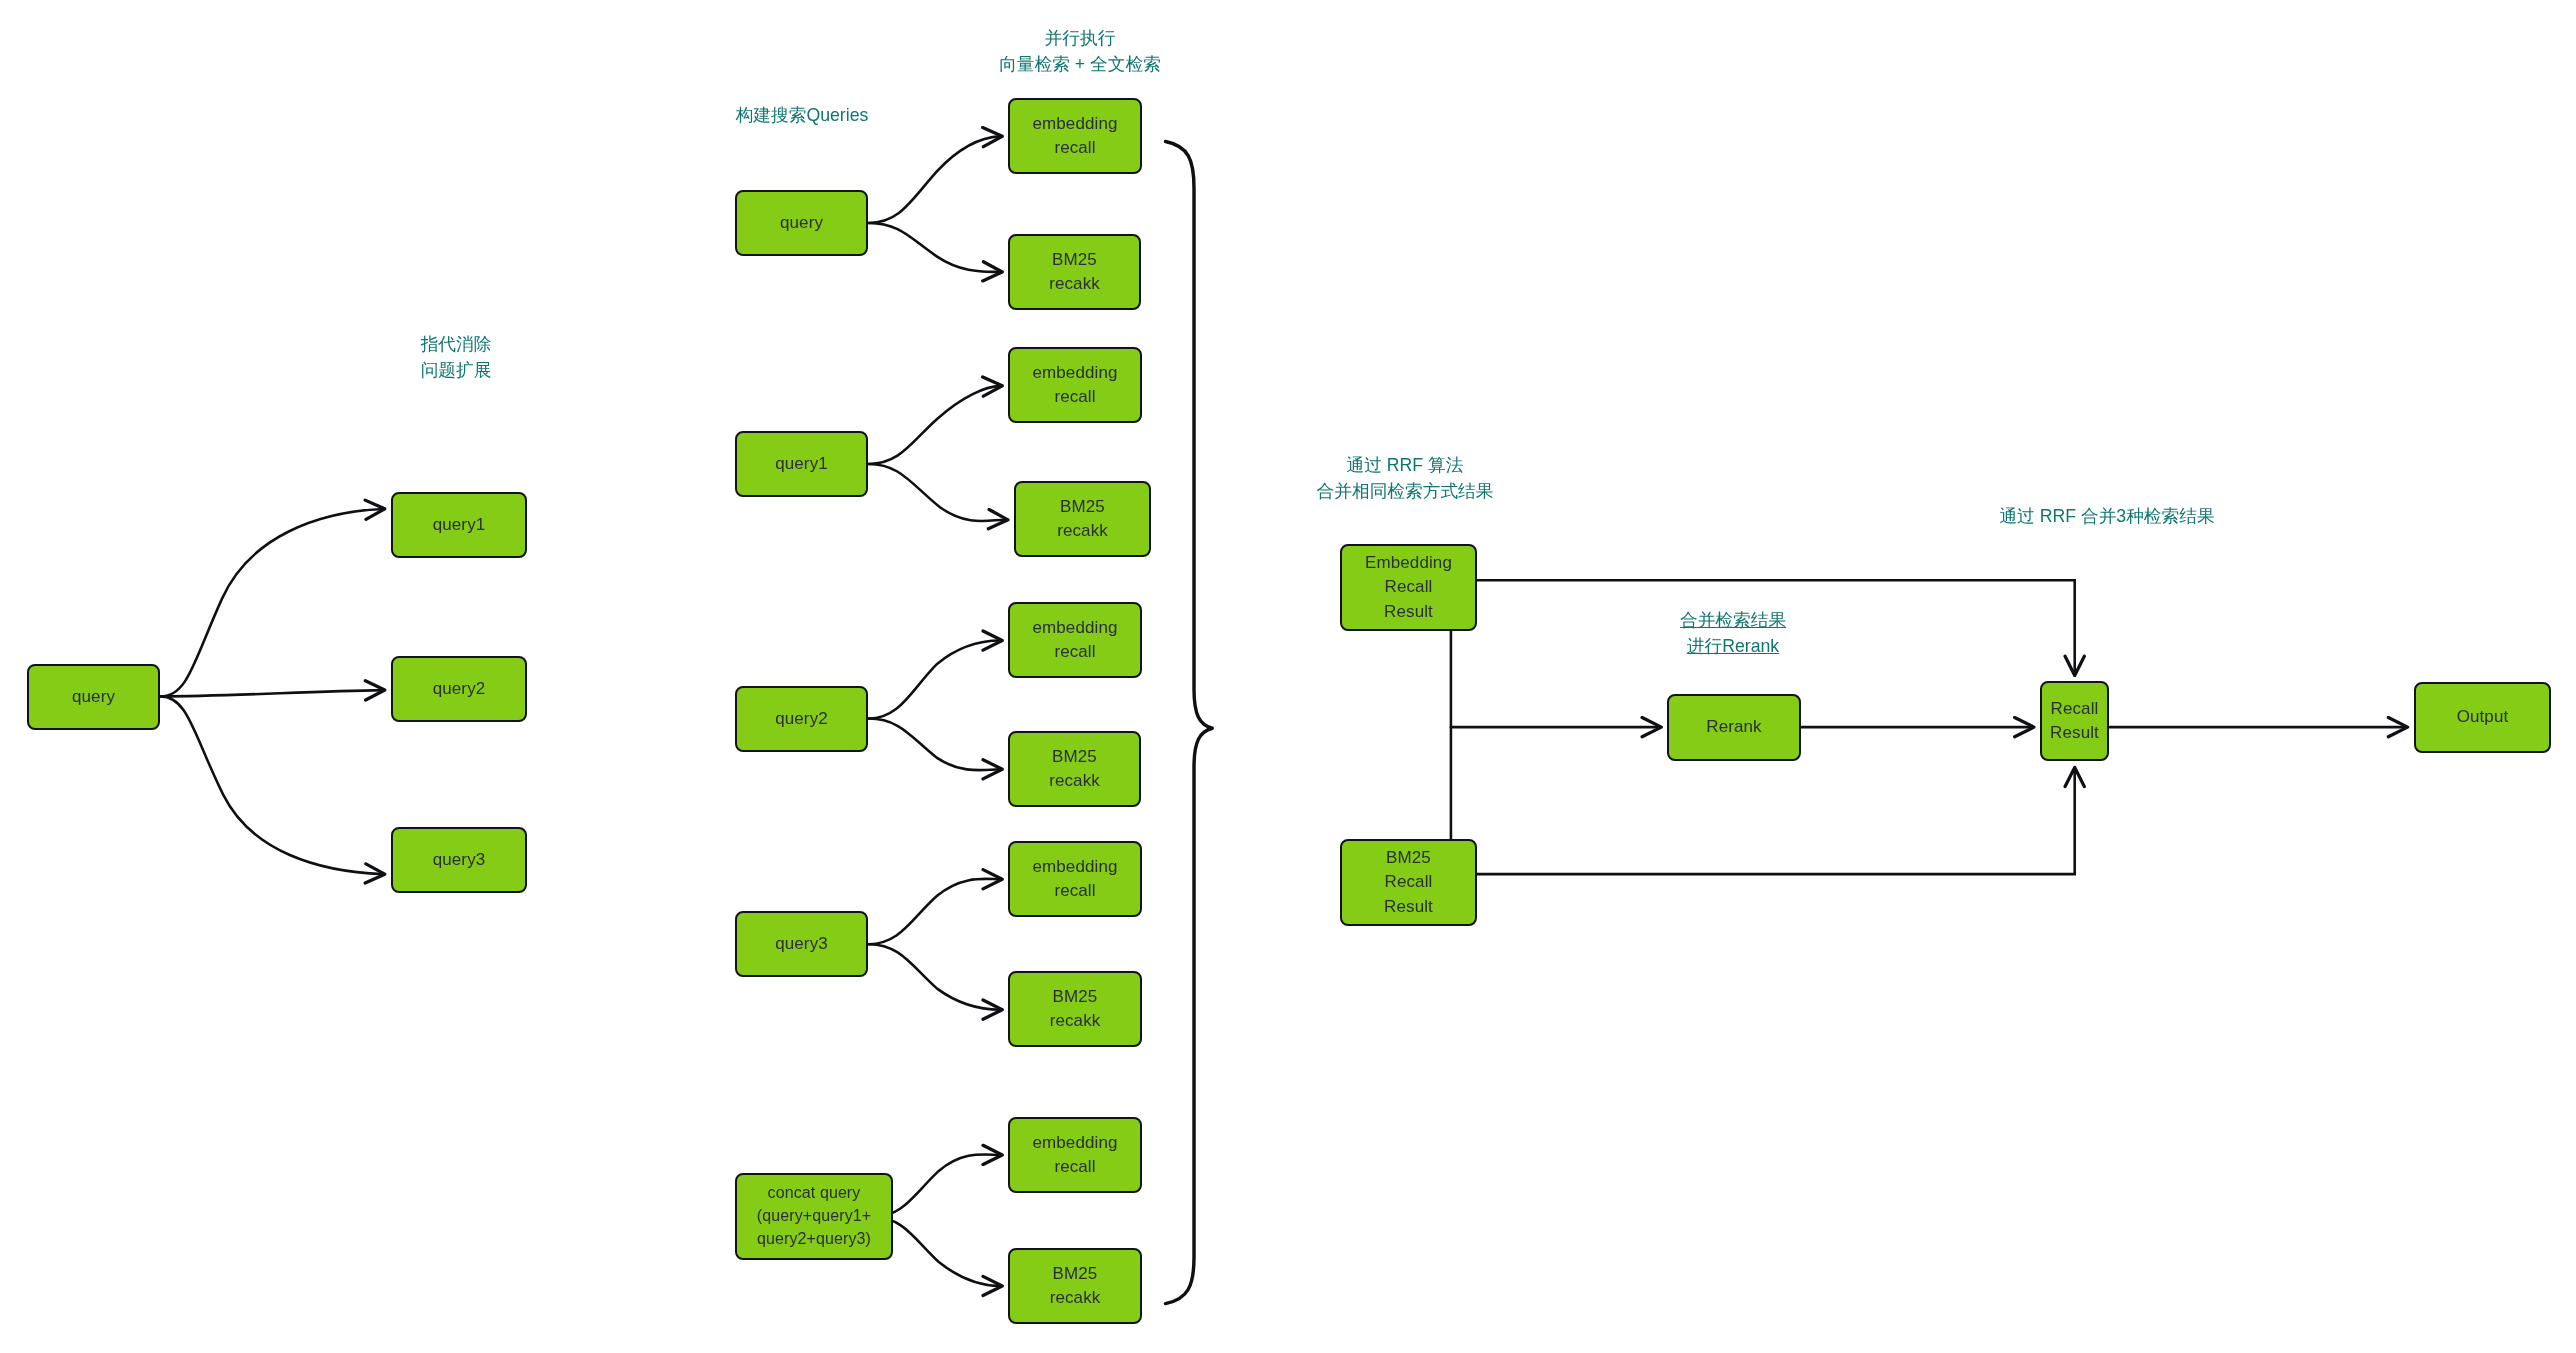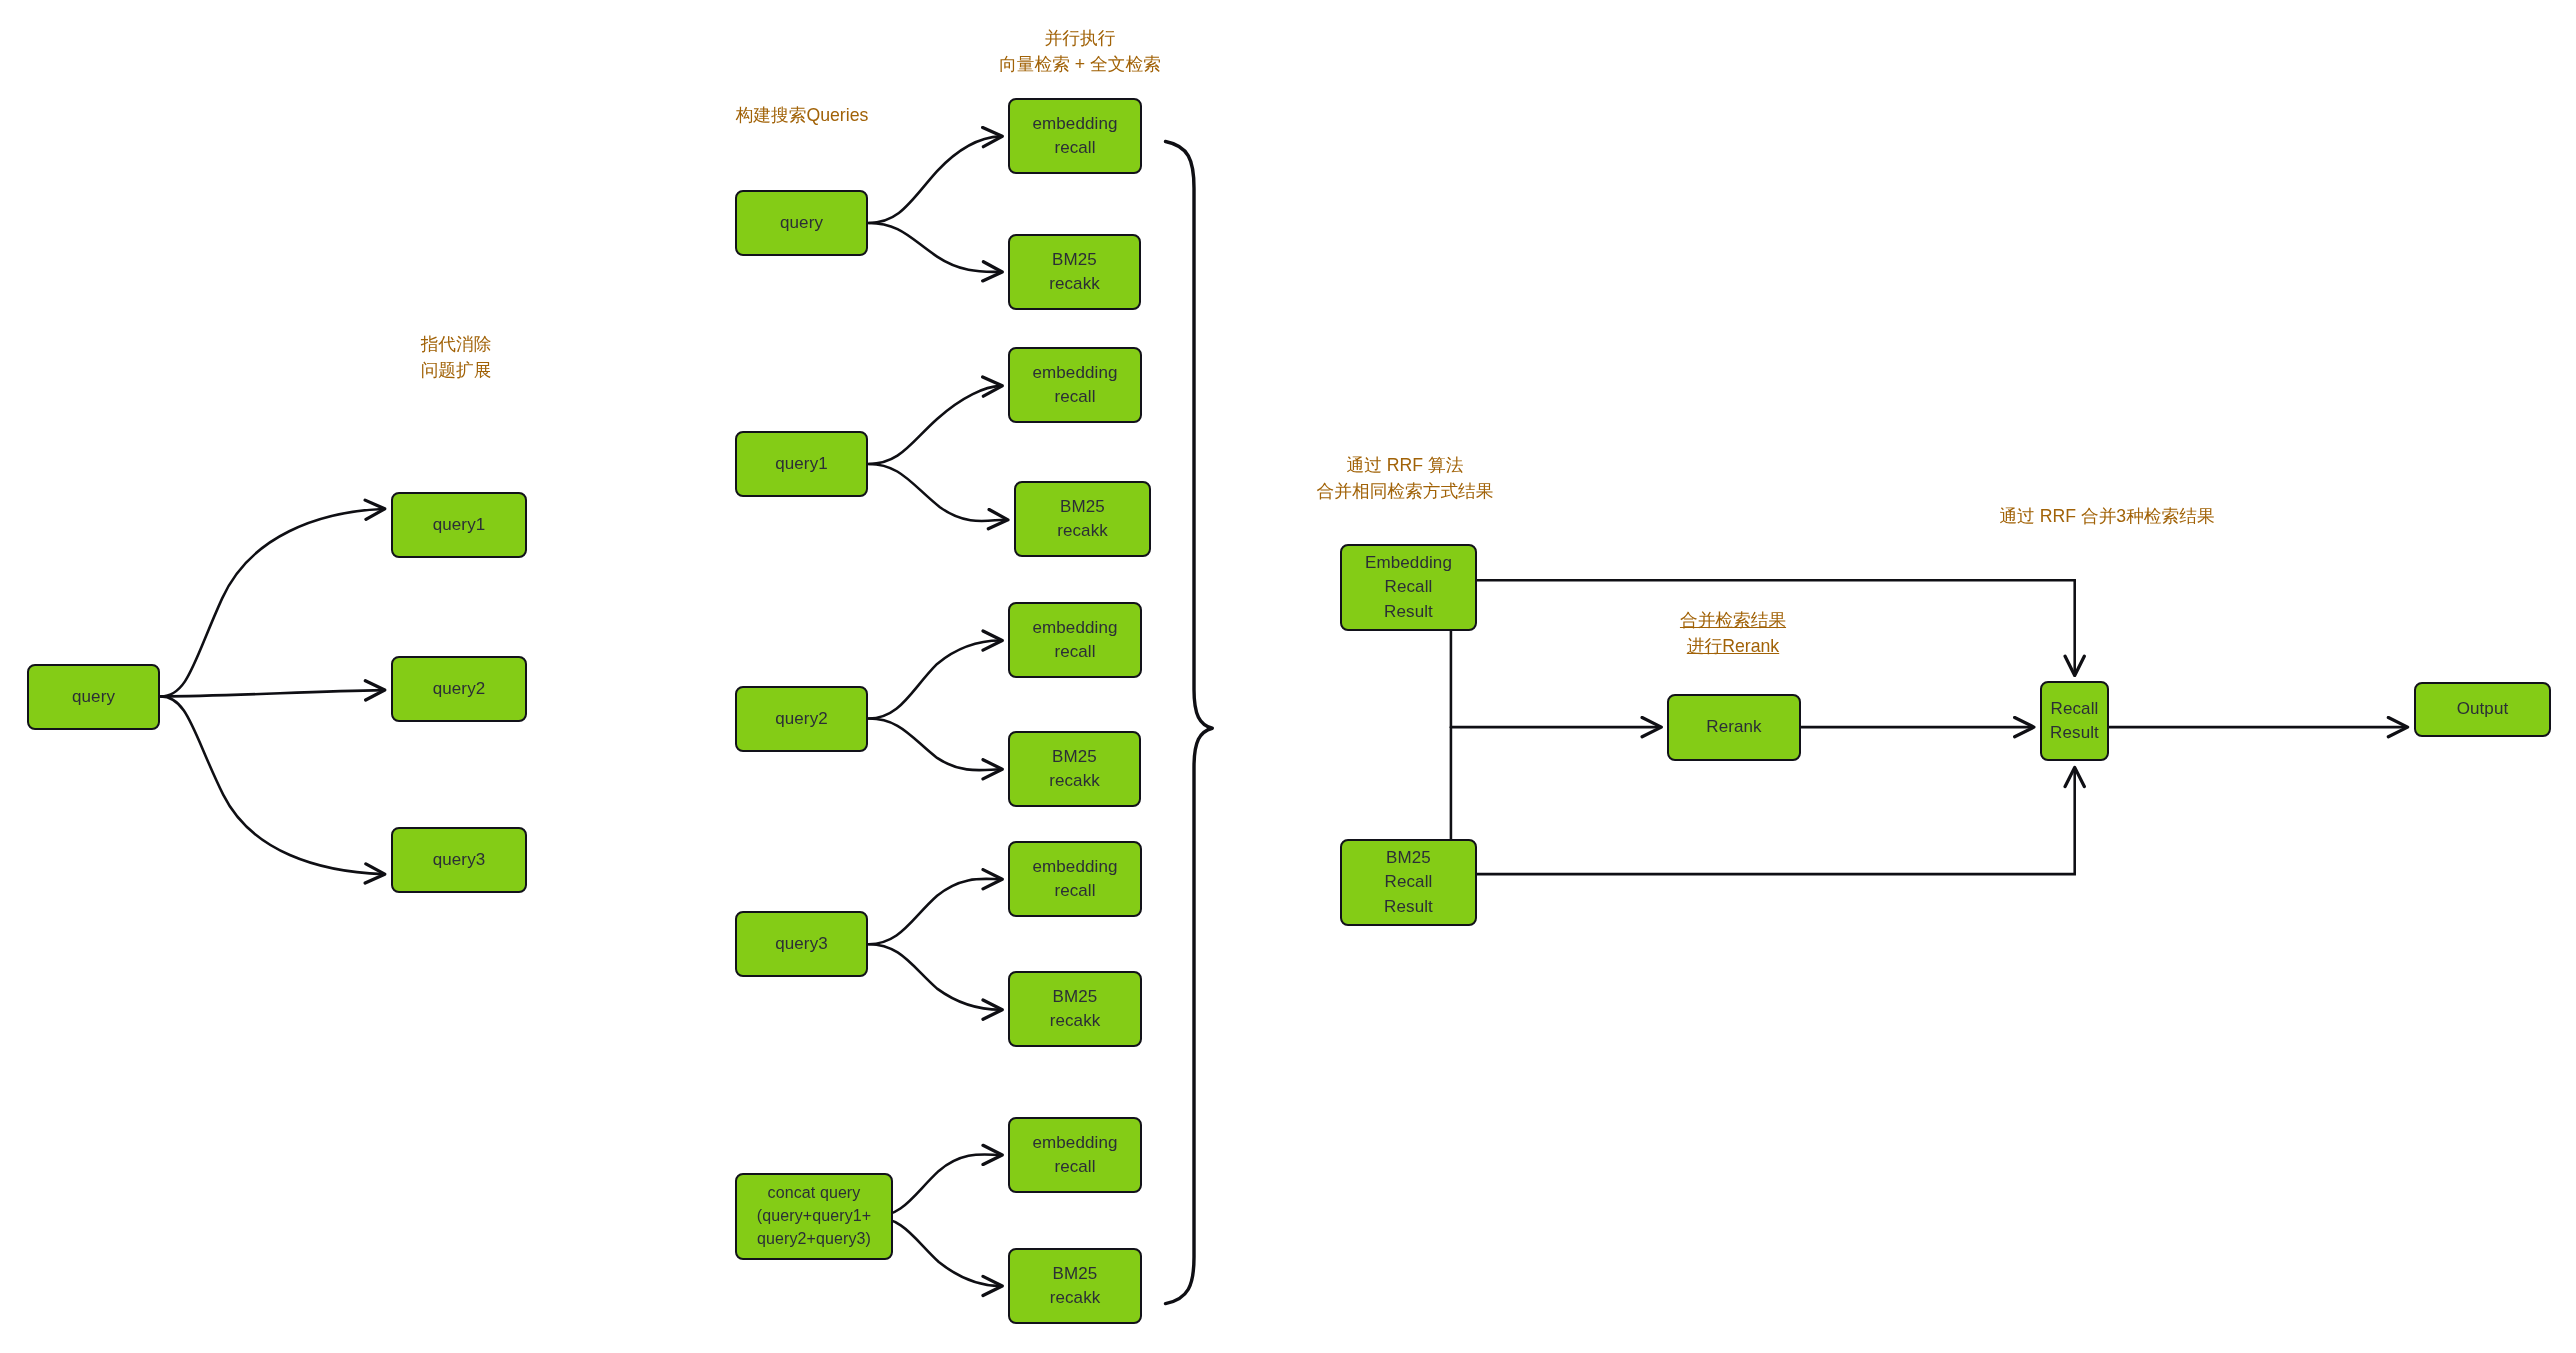--- a/index.html
+++ b/index.html
@@ -36,21 +36,21 @@
     text-align: center;
     color: #2b2f36;
     font-size: 17px;
     line-height: 1.42;
     letter-spacing: 0.1px;
     white-space: pre-line;
     padding: 2.3px 4.6px;
   }
   .note {
     position: absolute;
-    color: #a16207;
+    color: #0f766e;
     font-size: 17.7px;
     line-height: 1.46;
     white-space: pre-line;
     text-align: center;
     transform: translateX(-50%);
   }
 </style>
 </head>
 <body>
 
@@ -156,16 +156,16 @@
 
   <div class="node" style="left:1340px; top:544px;  width:137px; height:87px;">Embedding
 Recall
 Result</div>
   <div class="node" style="left:1340px; top:839px; width:137px; height:87px;">BM25
 Recall
 Result</div>
   <div class="node" style="left:1667px; top:694px; width:134px; height:67px;">Rerank</div>
   <div class="node" style="left:2040px; top:681px; width:69px; height:80px;">Recall
 Result</div>
-  <div class="node" style="left:2414px; top:682px; width:137px; height:55px;">Output</div>
+  <div class="node" style="left:2414px; top:682px; width:137px; height:71px;">Output</div>
 
 </div>
 
 
 </body></html>

